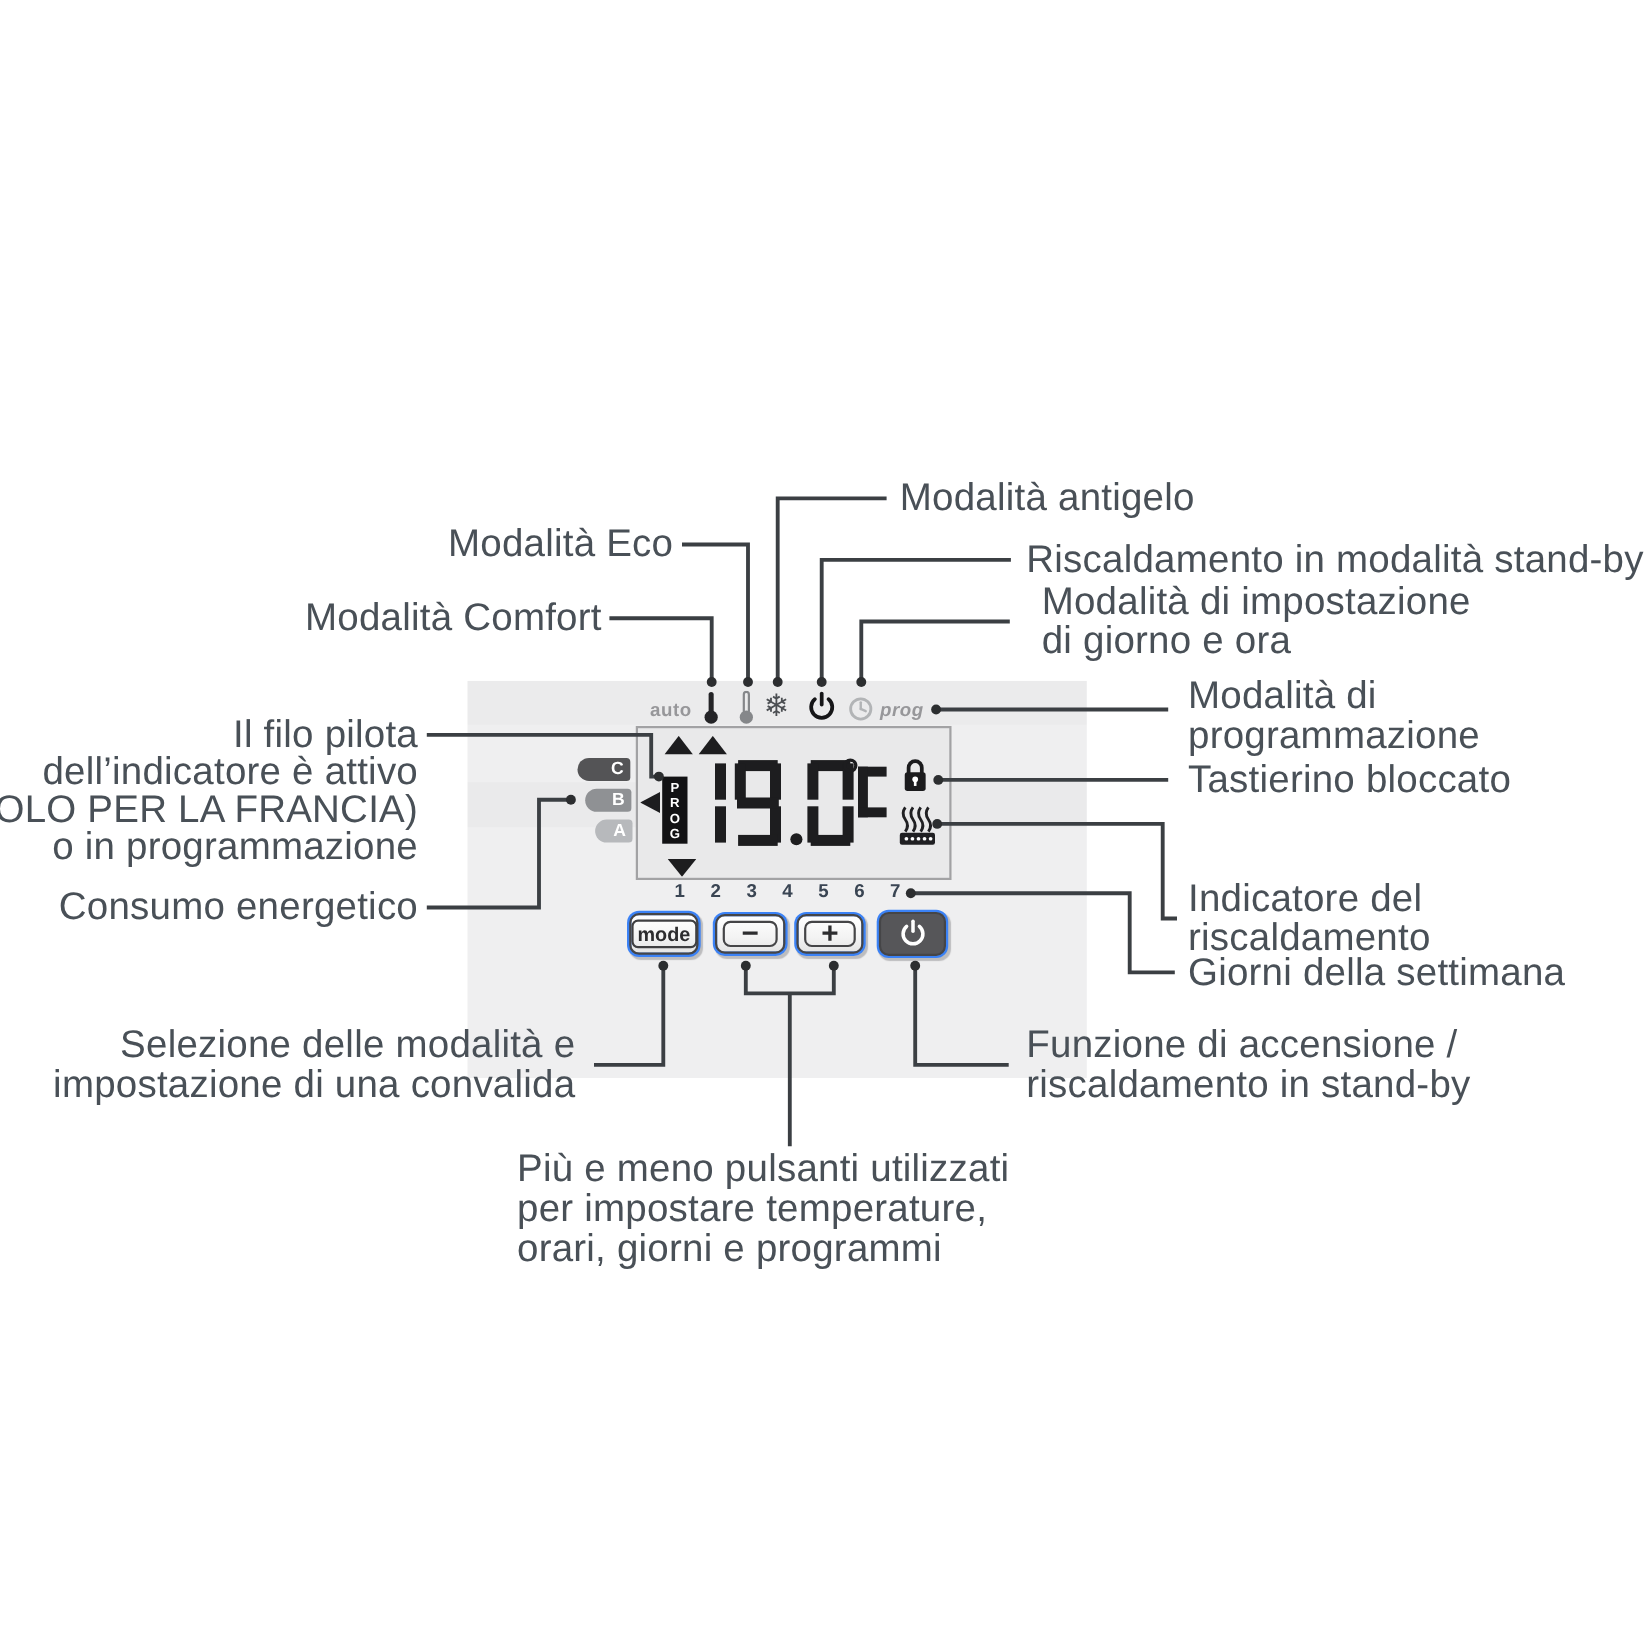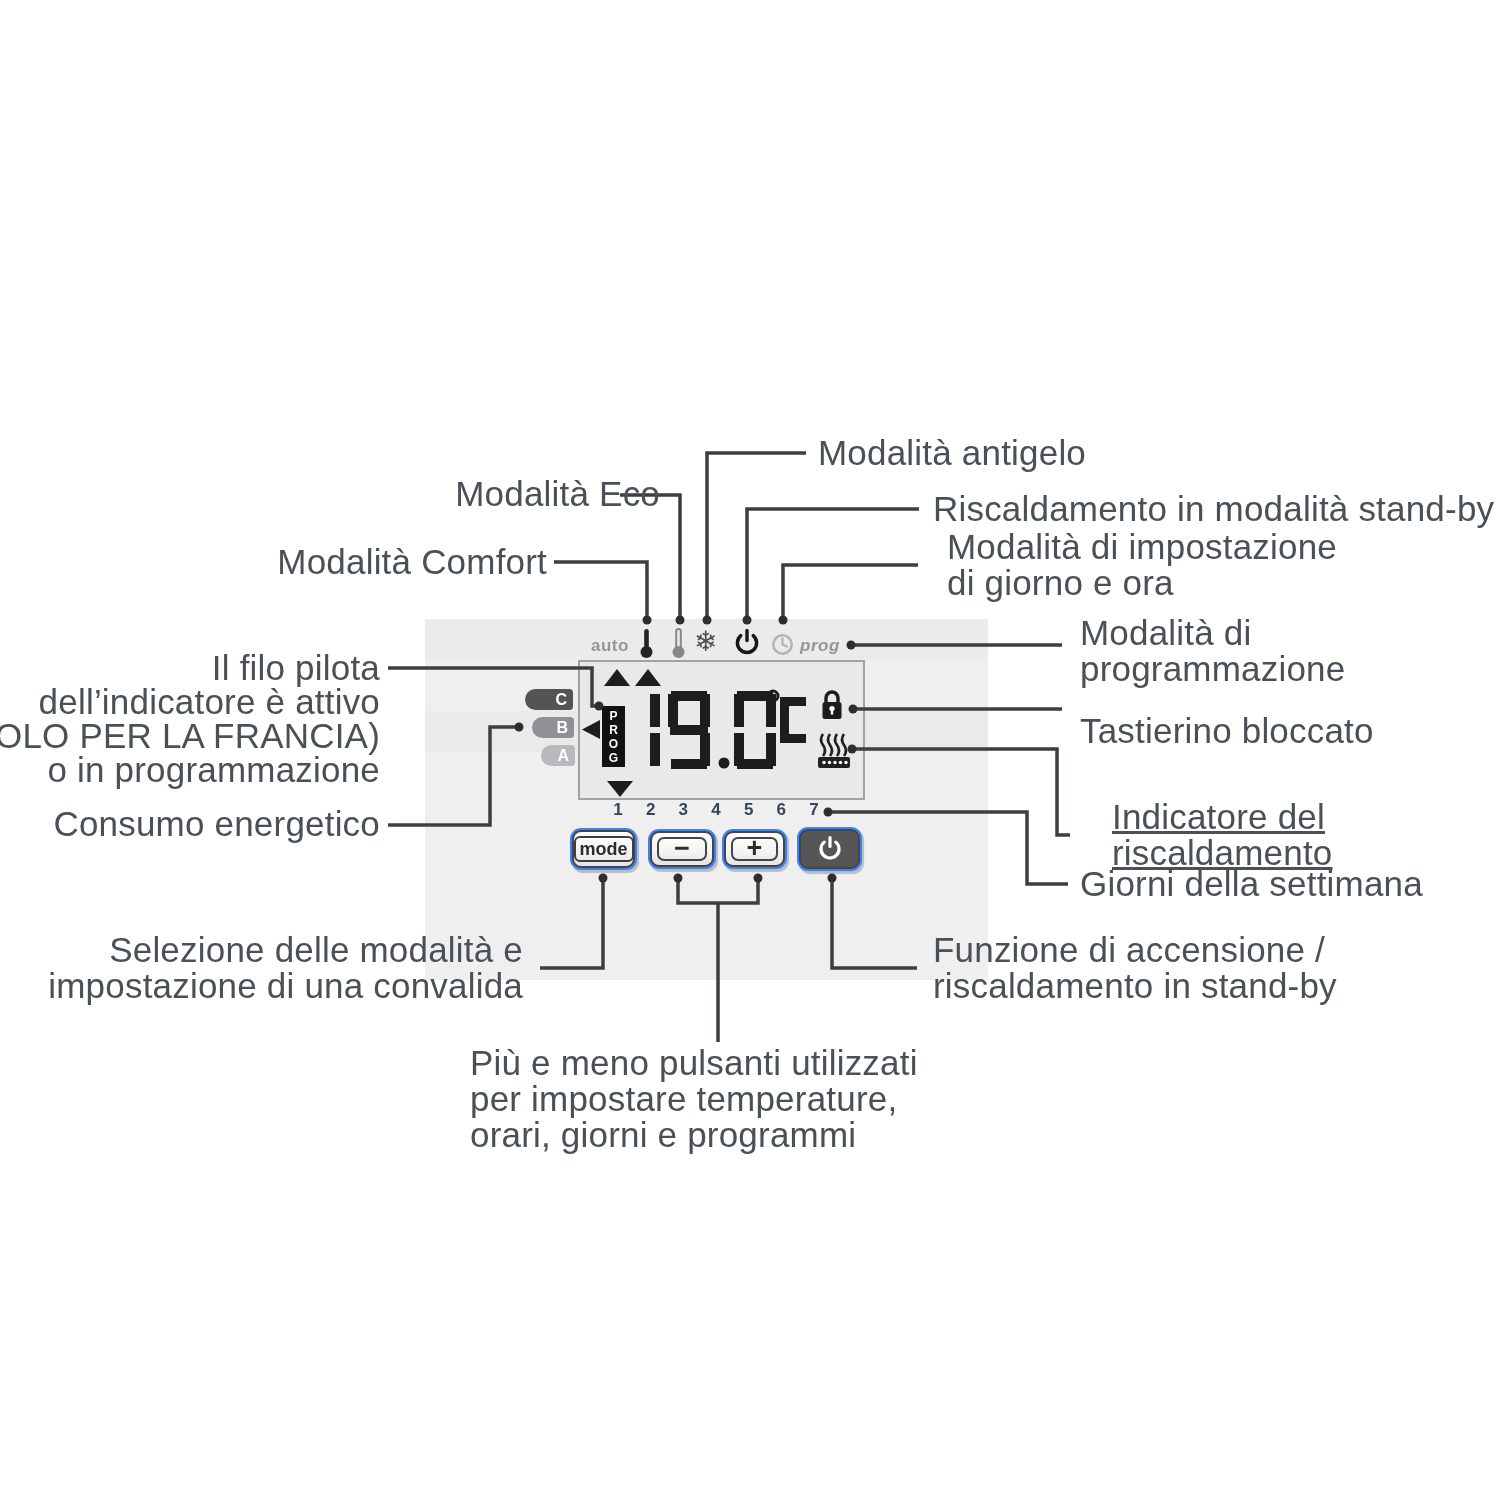--- a/index.html
+++ b/index.html
@@ -227,46 +227,46 @@
         <circle cx="599" cy="706" r="4.5"></circle>
       <circle cx="519" cy="727" r="4.5"></circle>
         <circle cx="603" cy="878" r="4.5"></circle>
       <circle cx="678" cy="878" r="4.5"></circle>
         <circle cx="758" cy="878" r="4.5"></circle>
       <circle cx="832" cy="878" r="4.5"></circle>
     </g>
   </svg>
 
   <div class="label" style="left:818px;top:435px;">Modalità antigelo</div>
-  <div class="label right" style="right:840px;top:476px;">Modalità Eco</div>
+  <div class="label right" style="right:888px;top:476px;">Modalità Eco</div>
   <div class="label right" style="right:953px;top:544px;">Modalità Comfort</div>
   <div class="label" style="left:933px;top:491px;">Riscaldamento in modalità stand-by</div>
 
   <div class="label" style="left:933px;top:529px;margin-left:14px;">
     <div>Modalità di impostazione</div>
     <div>di giorno e ora</div>
   </div>
 
   <div class="label" style="left:1080px;top:615px;">
     <div>Modalità di</div>
     <div>programmazione</div>
   </div>
 
-  <div class="label" style="left:1080px;top:713px;">Tastierino bloccato</div>
+  <div class="label" style="left:1080px;top:691px;">Tastierino bloccato</div>
 
   <div class="label right tight" style="right:1120px;top:617px;margin-top:34px;">
     <div>Il filo pilota</div>
     <div>dell’indicatore è attivo</div>
     <div>(SOLO PER LA FRANCIA)</div>
     <div>o in programmazione</div>
   </div>
 
   <div class="label right" style="right:1120px;top:806px;">Consumo energetico</div>
 
-  <div class="label" style="left:1112px;top:799px;text-decoration:underline;">
+  <div class="label" style="left:1080px;top:799px;">
     <div>Indicatore del</div>
     <div>riscaldamento</div>
   </div>
 
   <div class="label" style="left:1080px;top:866px;">Giorni della settimana</div>
 
   <div class="label right" style="right:977px;top:932px;">
     <div>Selezione delle modalità e</div>
     <div>impostazione di una convalida</div>
   </div>

